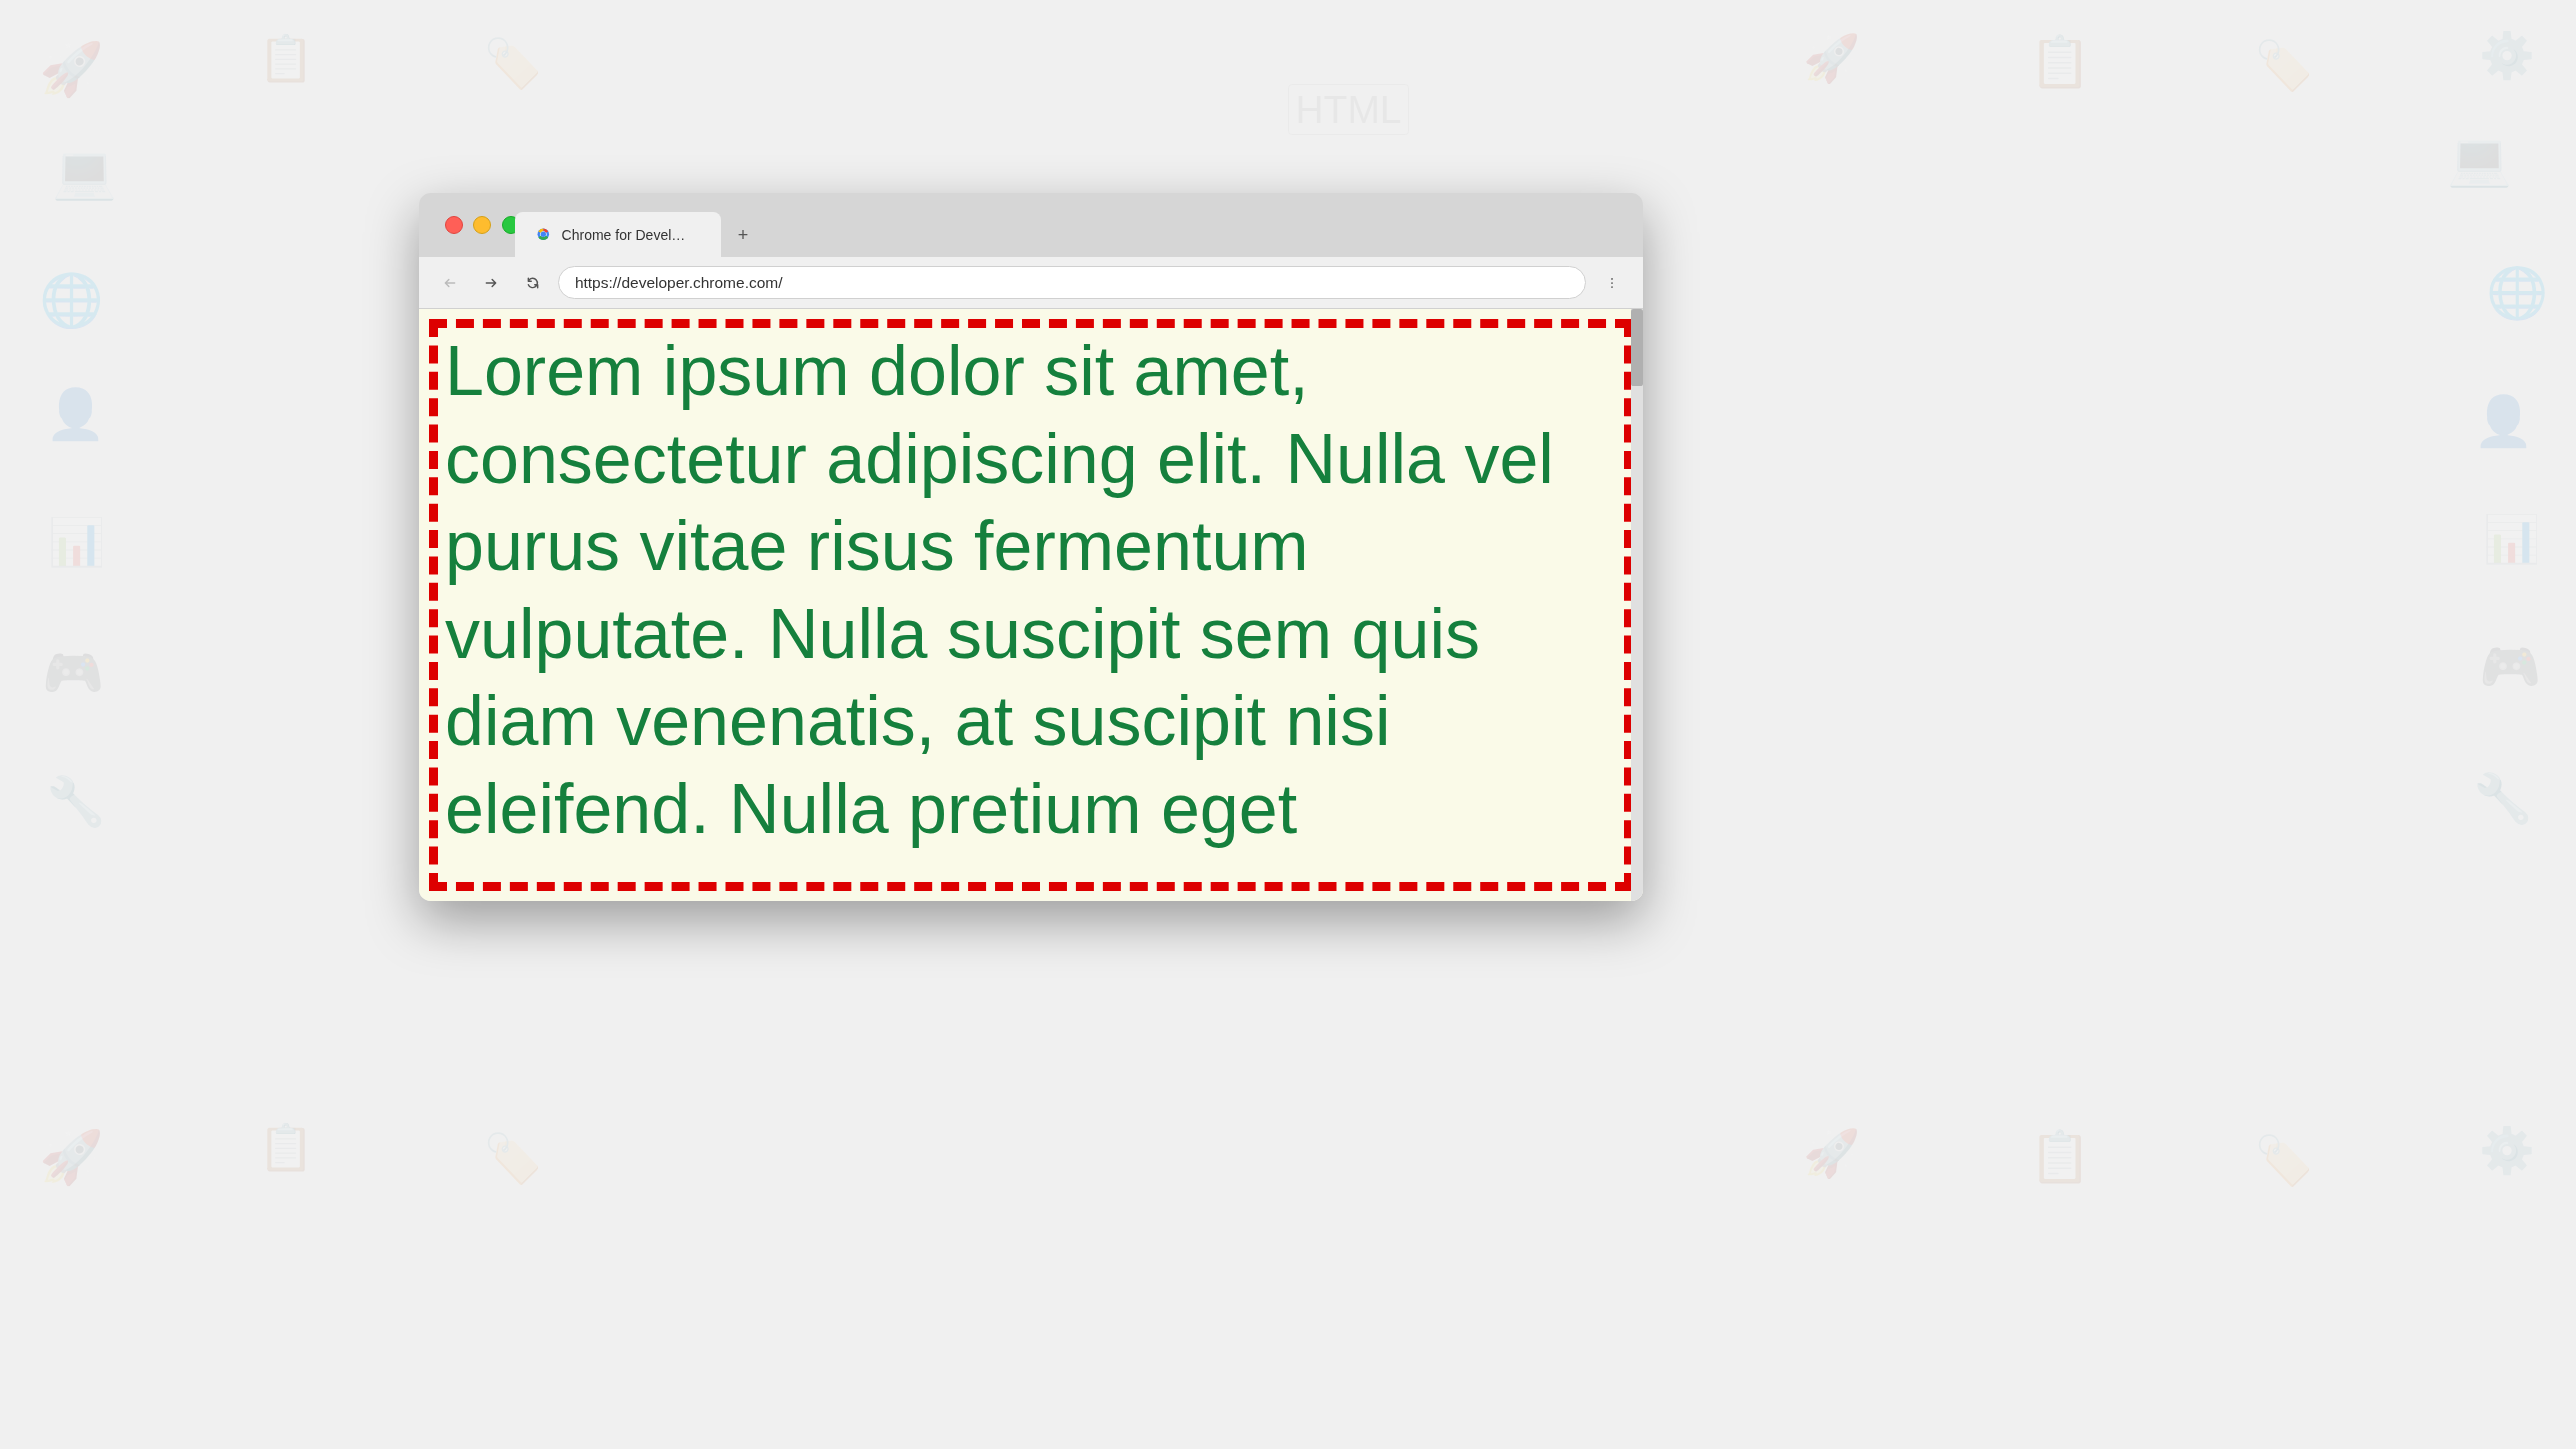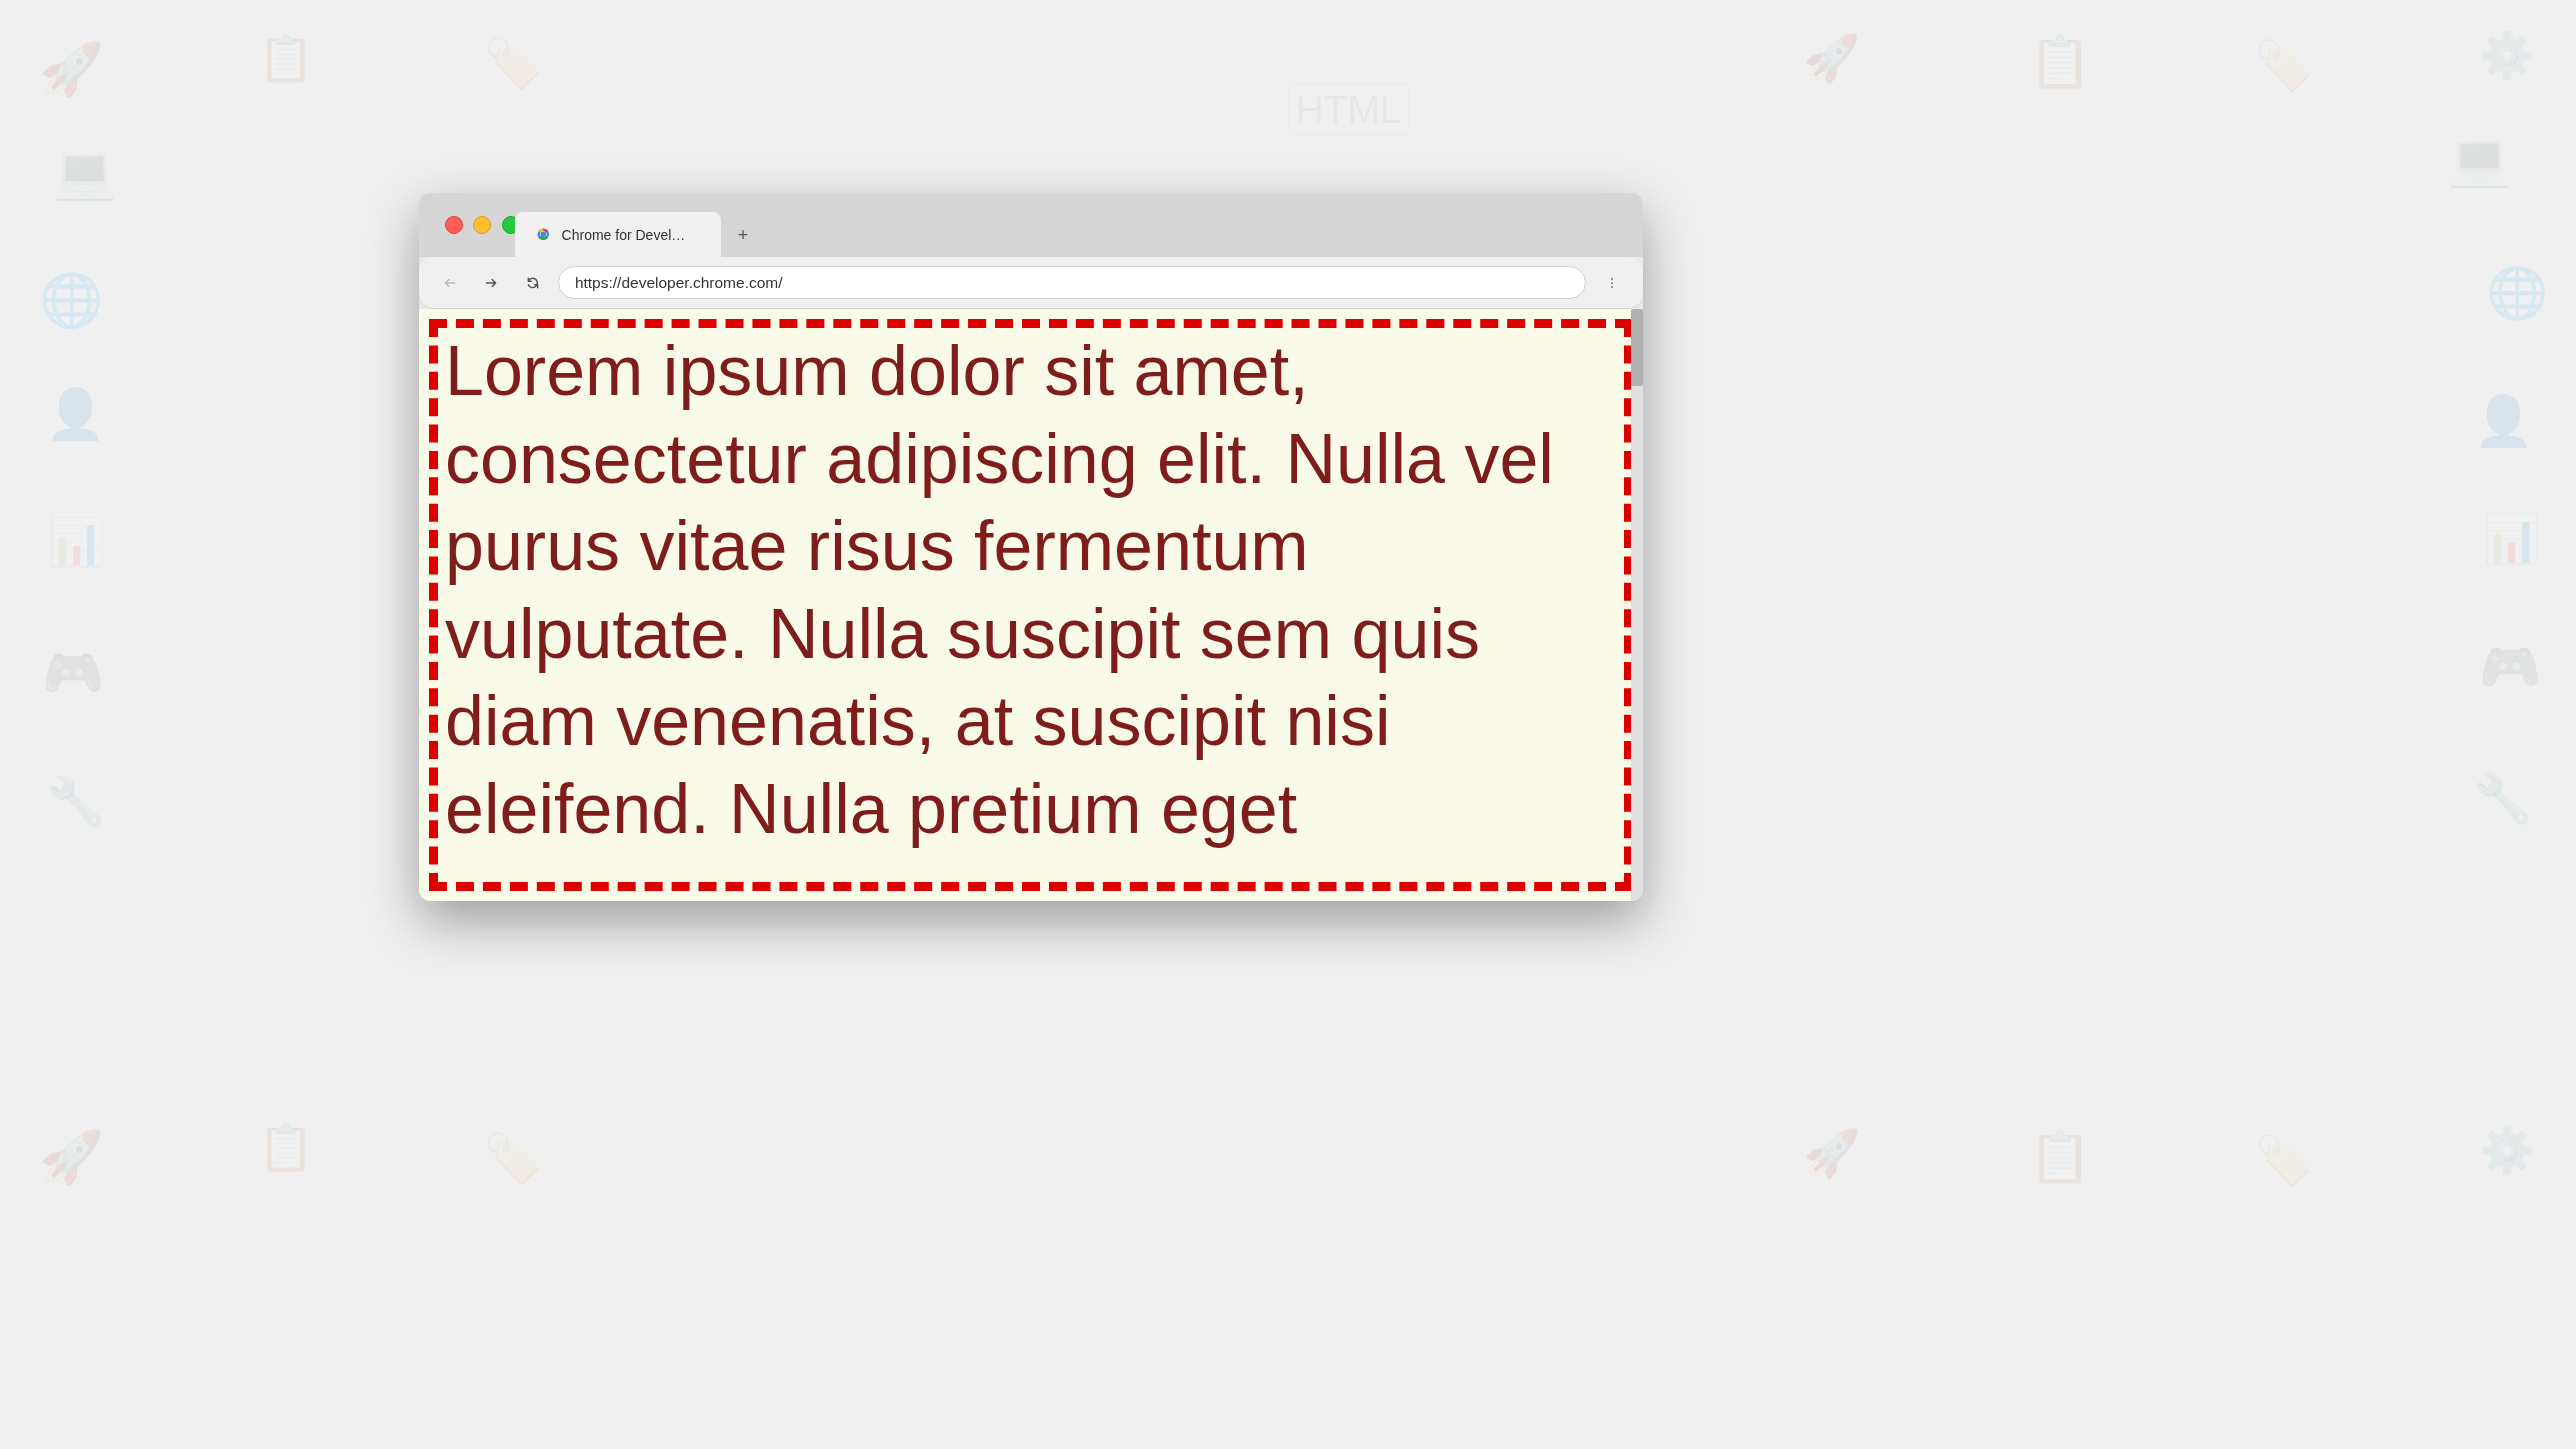--- a/index.html
+++ b/index.html
@@ -117,21 +117,20 @@
 
     
     .toolbar {
       background: #f0f0f0;
       height: 52px;
       display: flex;
       align-items: center;
       padding: 0 15.5px;
       gap: 10.3px;
       border-bottom: 0.6px solid #d0d0d0;
-      border-radius: 15px;
     }
 
     .nav-btn {
       width: 31px;
       height: 31px;
       display: flex;
       align-items: center;
       justify-content: center;
       border-radius: 50%;
       cursor: pointer;
@@ -207,21 +206,21 @@
 
     
     .content-text {
       position: absolute;
       top: 0;
       left: 0;
       right: 11.6px;
       padding: 19.3px 26px;
       font-size: 70px;
       font-weight: 400;
-      color: #7f1d1d;
+      color: #15803d;
       line-height: 1.25;
       z-index: 2;
     }
 
     
     .chrome-logo {
       width: 20.6px;
       height: 20.6px;
     }
   </style>

